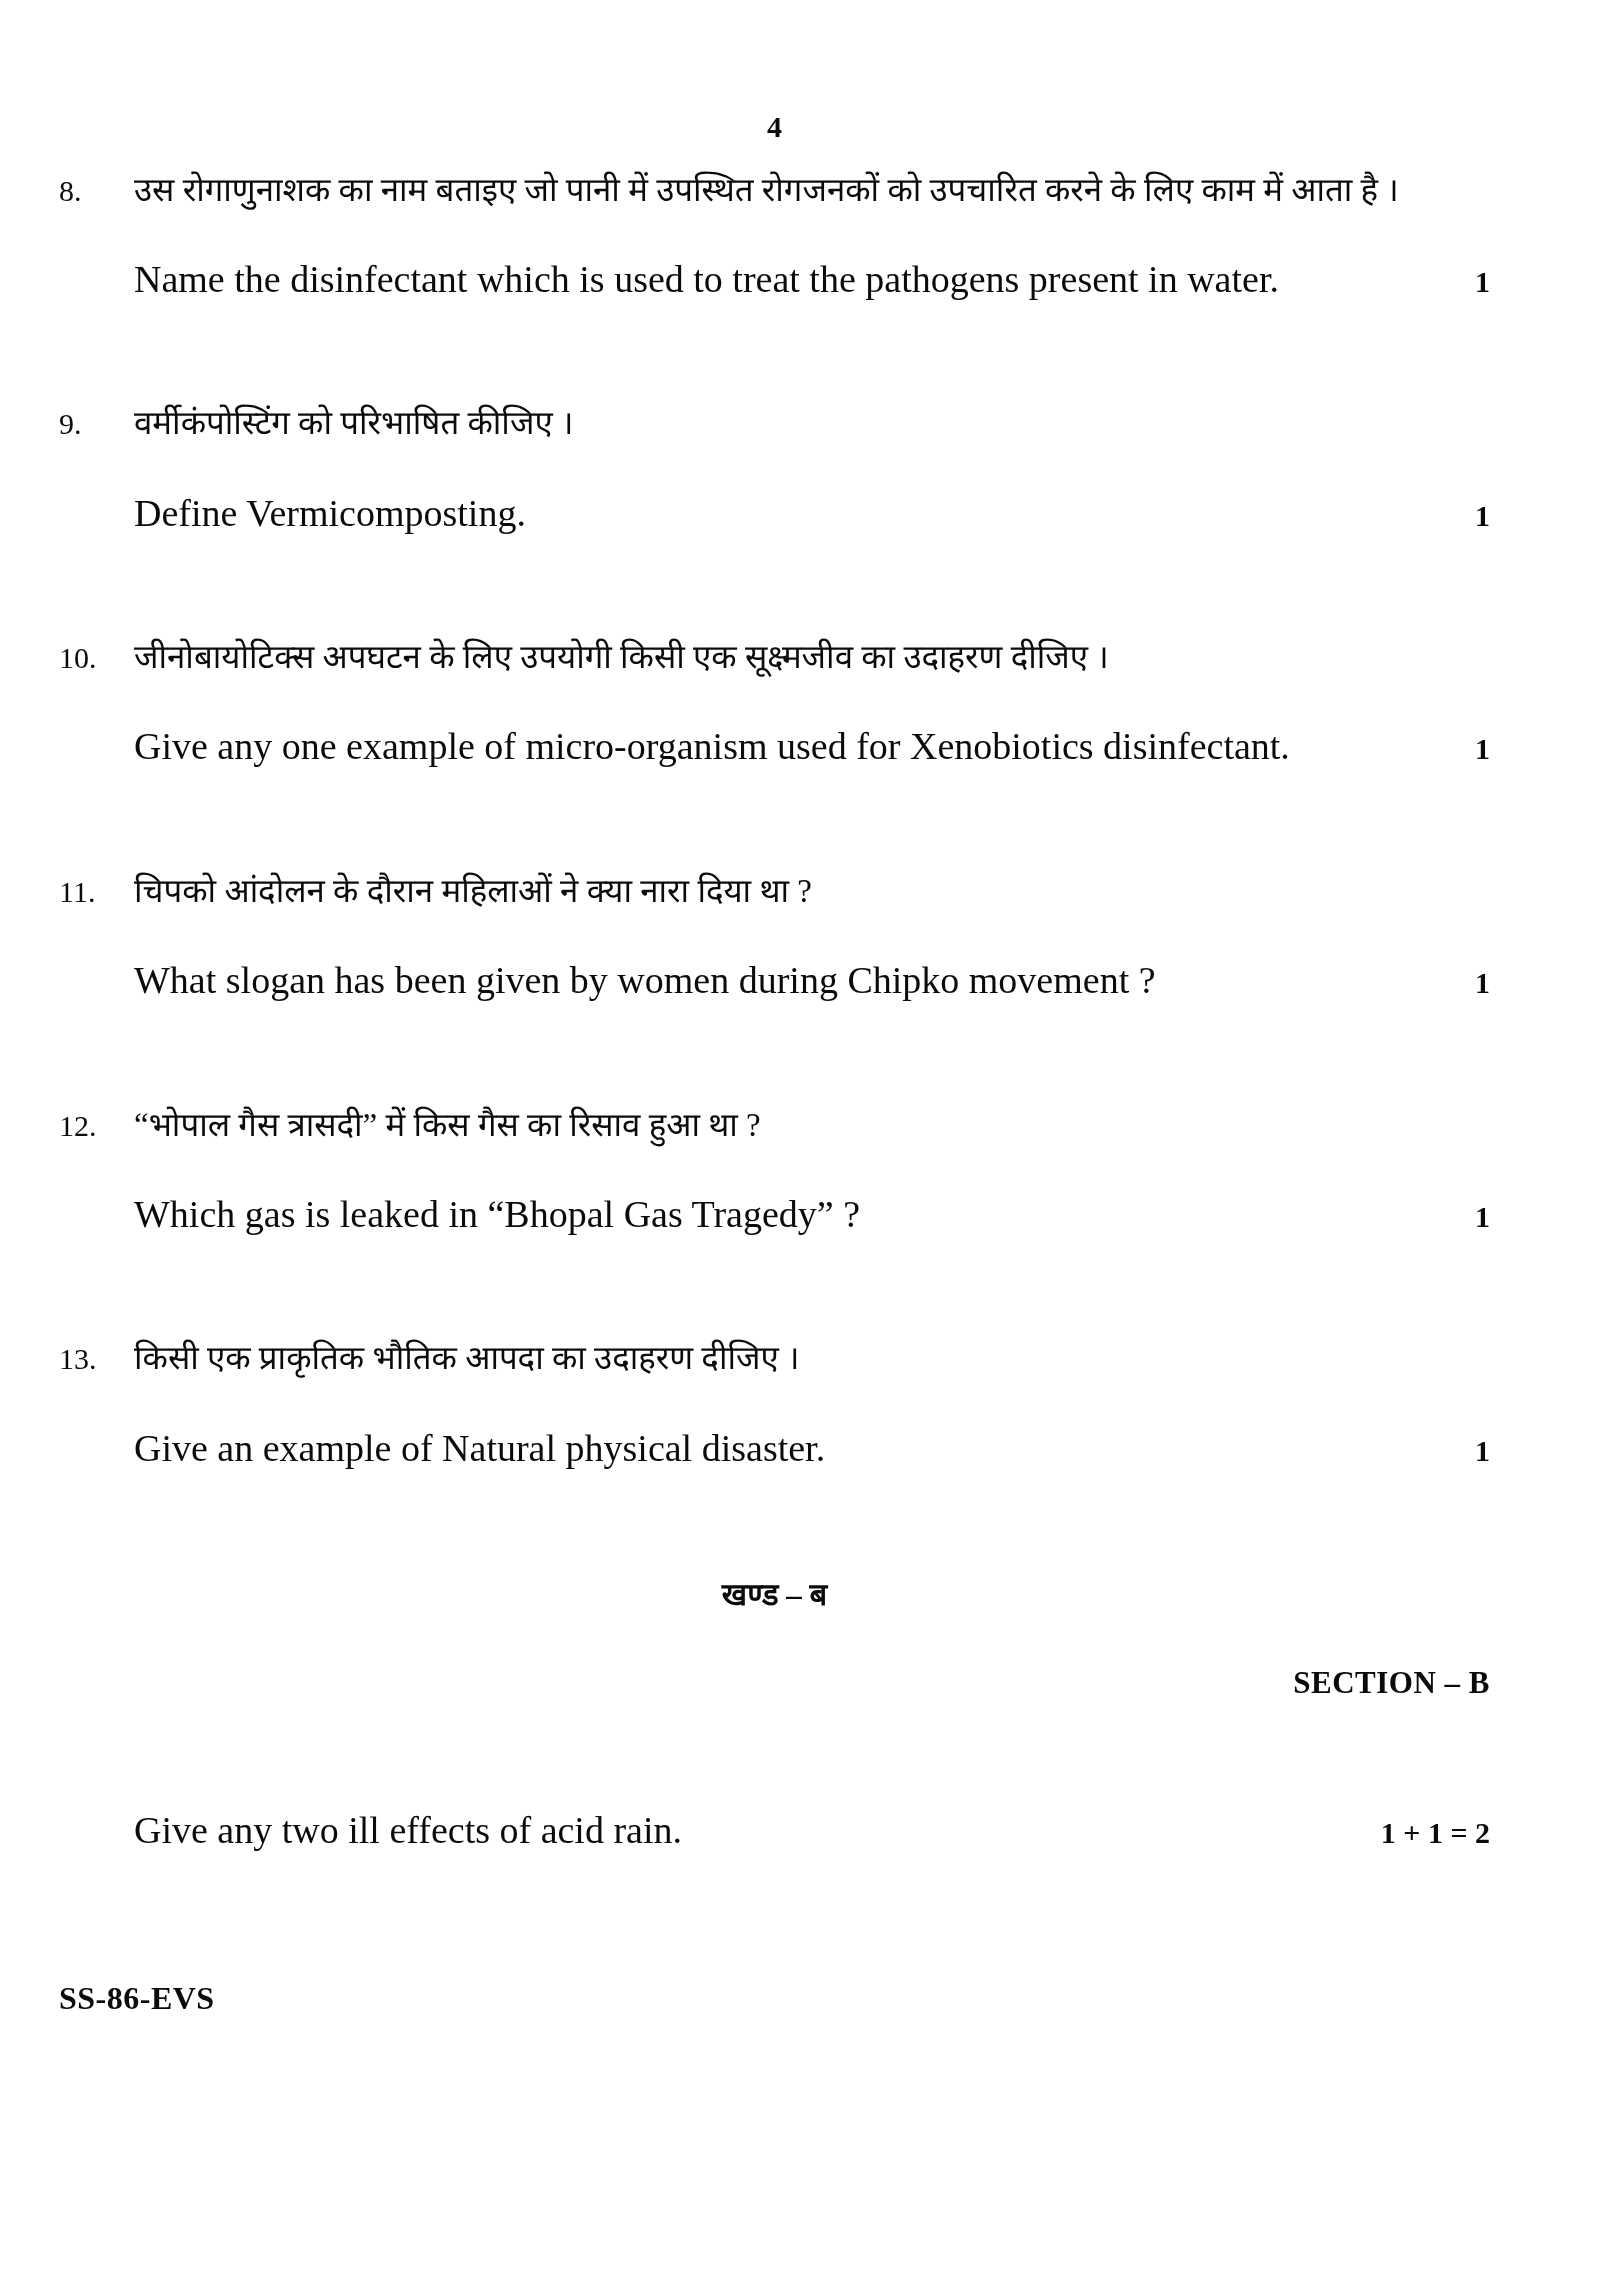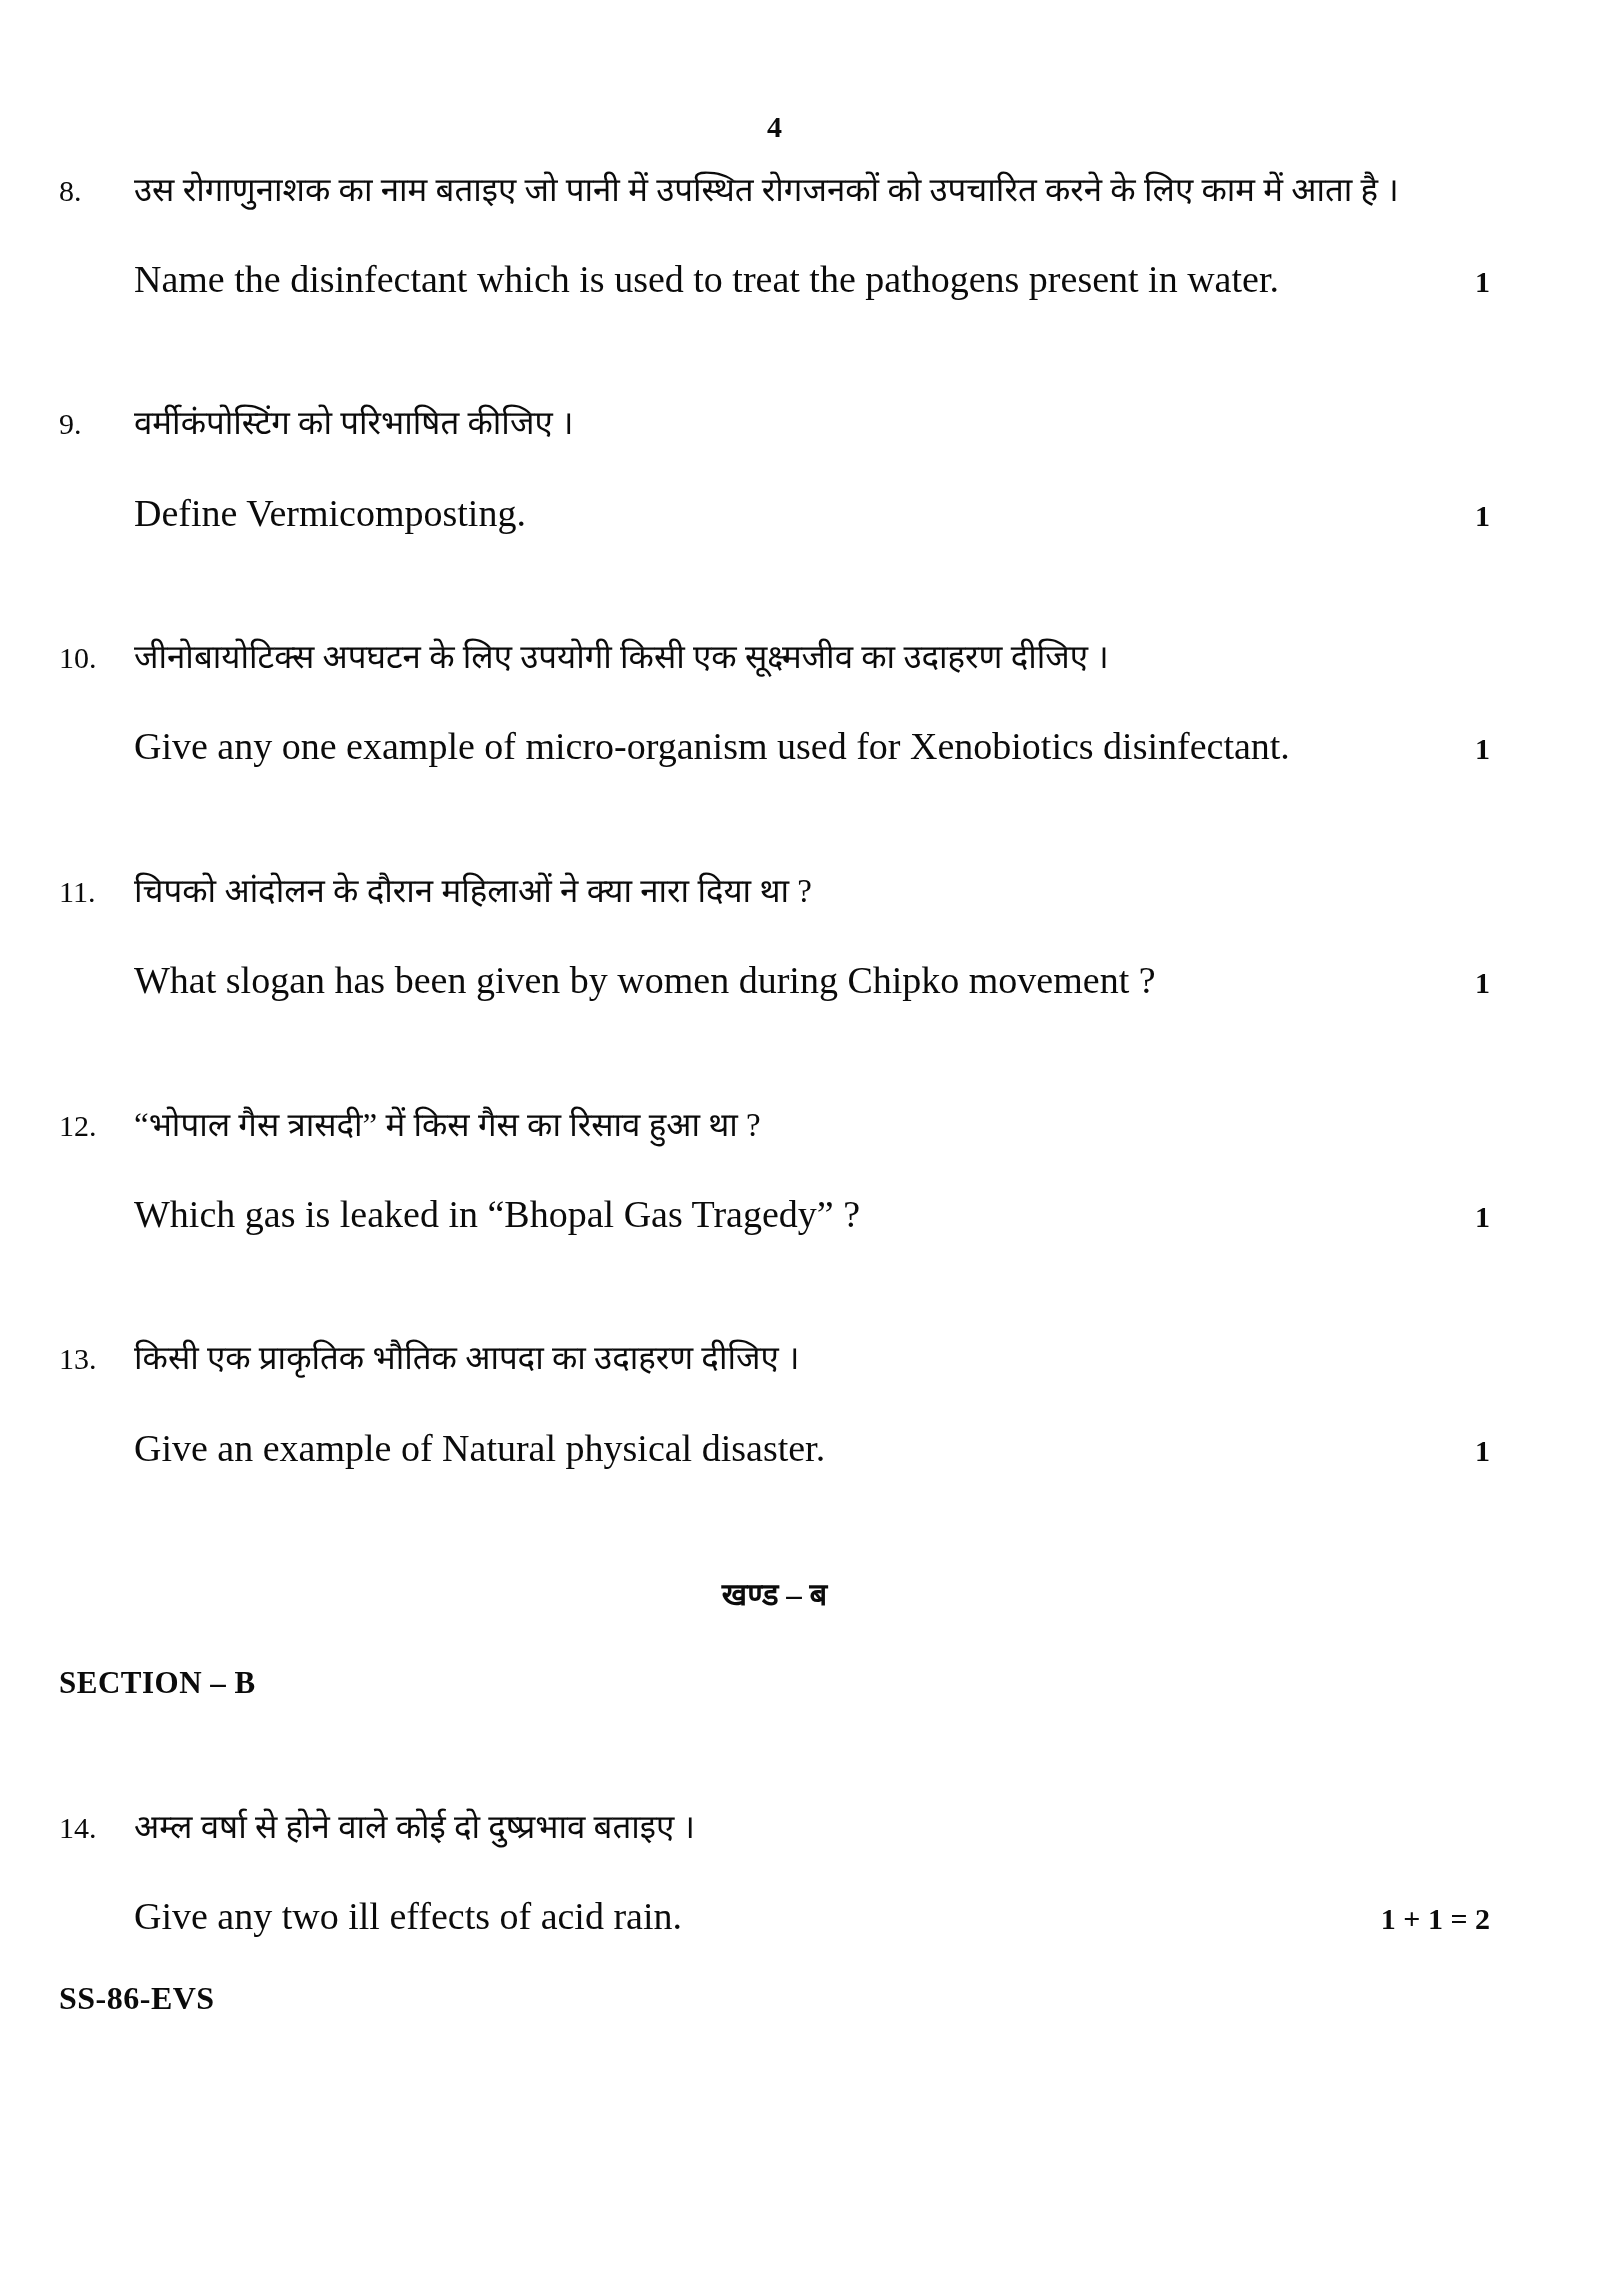--- a/index.html
+++ b/index.html
@@ -55,21 +55,21 @@
     margin-left: 19.6px;
   }
   .section-heading-hi {
     text-align: center;
     font-size: 31px;
     font-weight: 700;
     margin-top: 7.8px;
     margin-bottom: 51px;
   }
   .section-heading-en {
-    text-align: left;
+    text-align: right;
     font-size: 31px;
     font-weight: 700;
     letter-spacing: 0.5px;
     margin-bottom: 106px;
   }
   .footer-code {
     position: absolute;
     left: 59px;
     bottom: 276px;
     font-size: 32px;
@@ -153,24 +153,20 @@
       <span class="q-num"></span>
       <span class="english-text">Give an example of Natural physical disaster.</span>
       <span class="marks">1</span>
     </div>
   </div>
 
   <div class="section-heading-hi">खण्ड – ब</div>
   <div class="section-heading-en">SECTION – B</div>
 
   <div>
-    <div class="q-row hindi">
-      <span class="q-num">14.</span>
-      <span class="hindi-text">अम्ल वर्षा से होने वाले कोई दो दुष्प्रभाव बताइए ।</span>
-    </div>
     <div class="q-row english">
       <span class="q-num"></span>
       <span class="english-text">Give any two ill effects of acid rain.</span>
       <span class="marks">1 + 1 = 2</span>
     </div>
   </div>
 
   <div class="footer-code">SS-86-EVS</div>
 
 </div>

